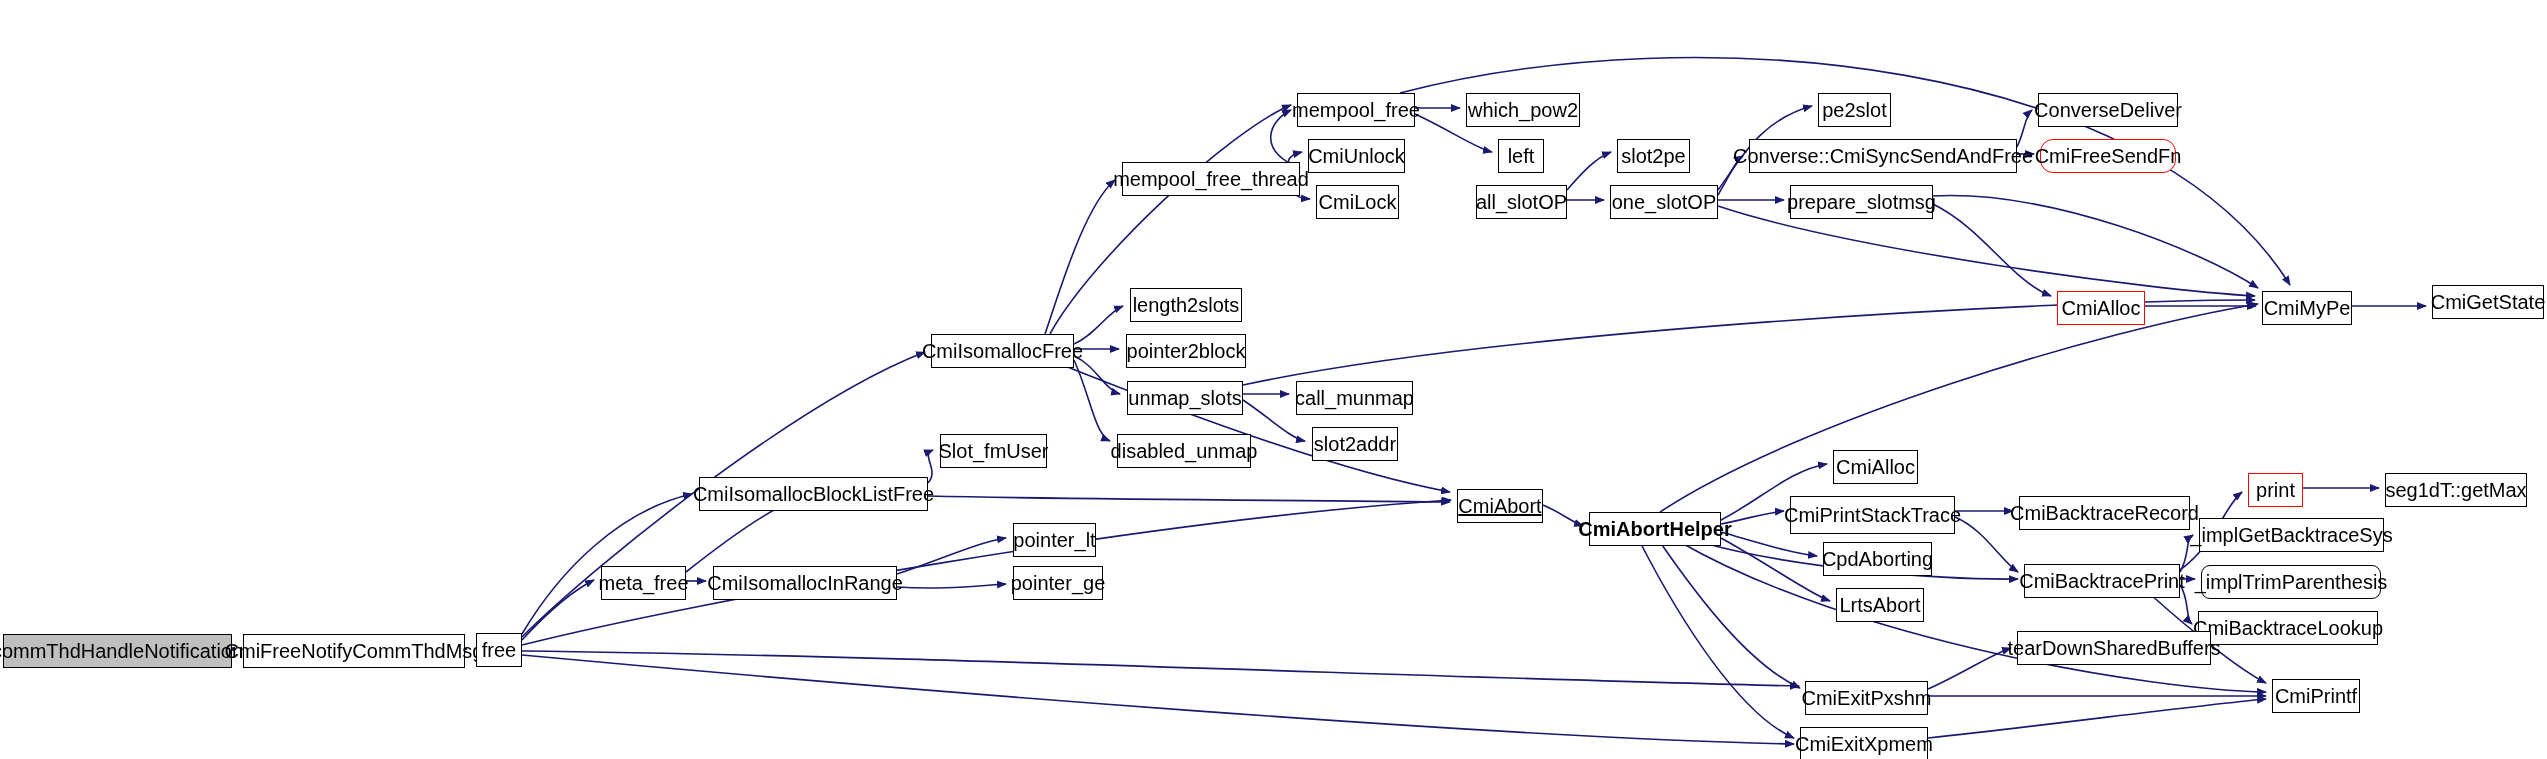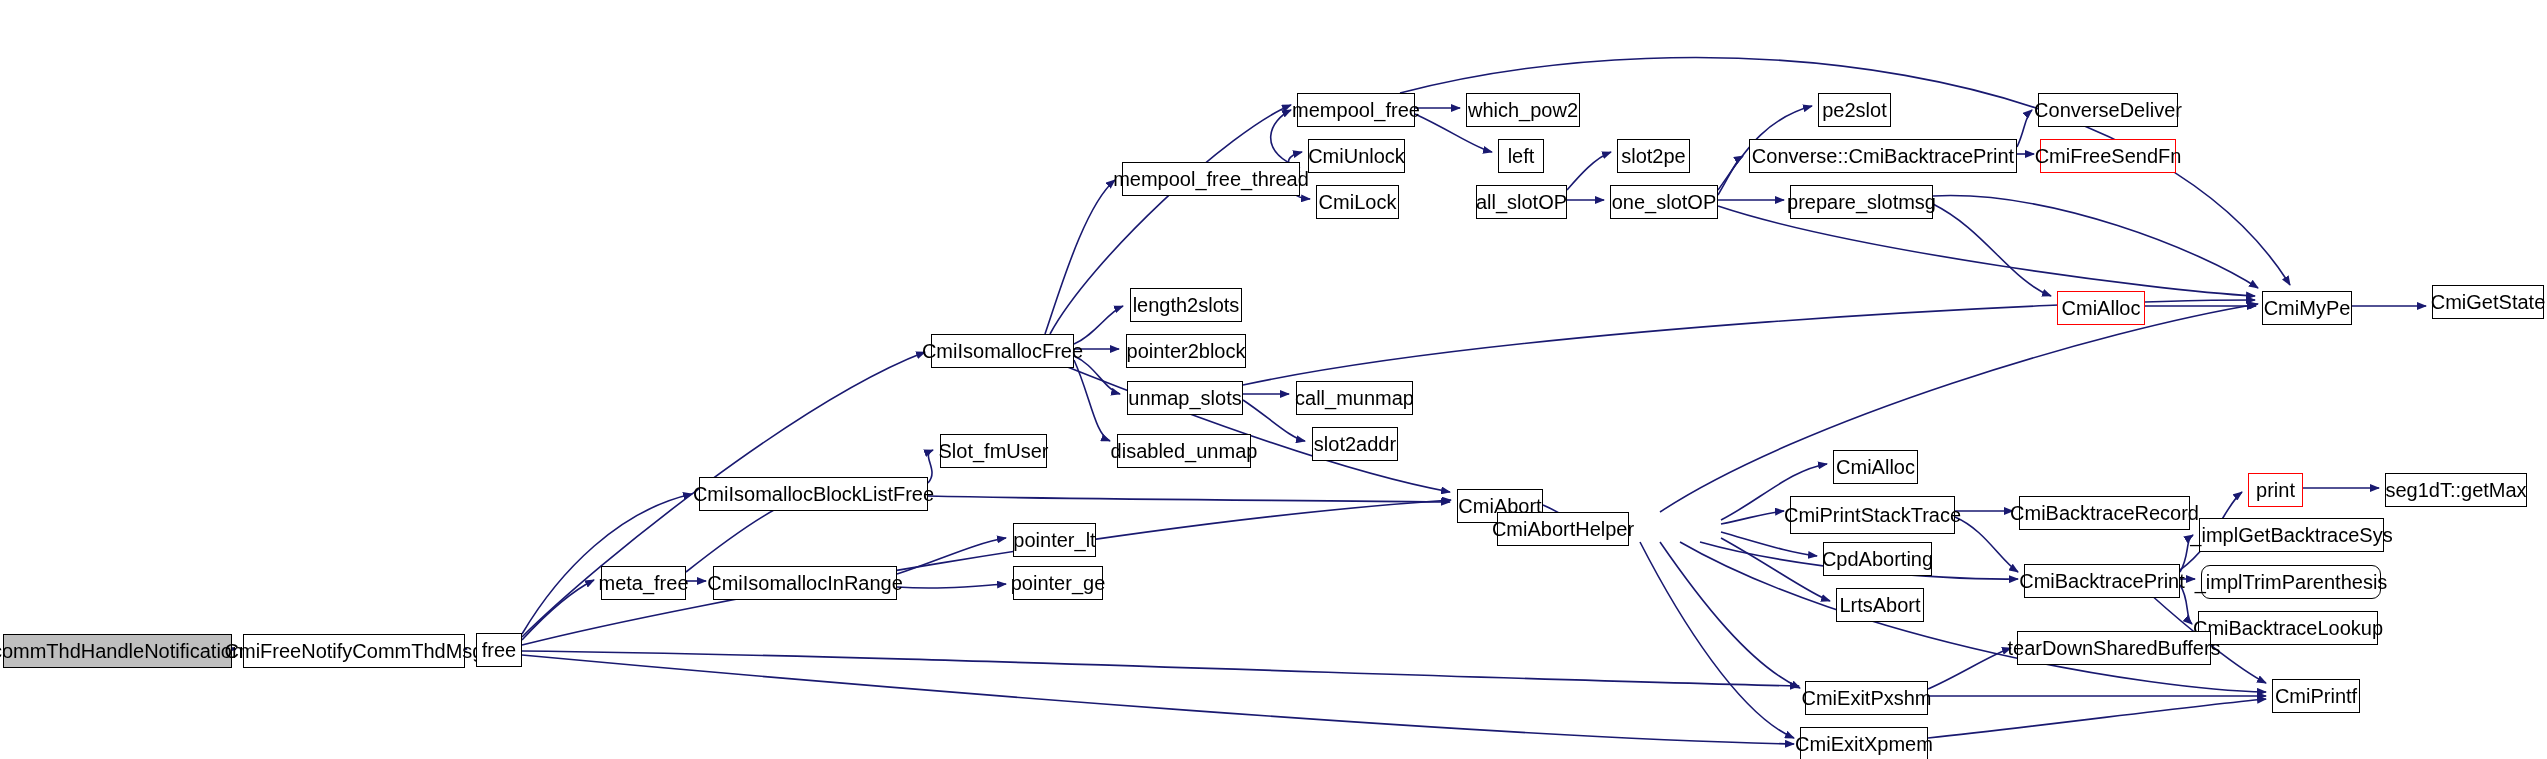--- a/index.html
+++ b/index.html
@@ -171,44 +171,44 @@
       <div class="node" style="left: 1617px; top: 139px; width: 73px; height: 30px;">
         <span>slot2pe</span>
       </div>
       <div class="node" style="left: 1610px; top: 185px; width: 108px; height: 30px;">
         <span>one_slotOP</span>
       </div>
       <div class="node" style="left: 1818px; top: 93px; width: 73px; height: 30px;">
         <span>pe2slot</span>
       </div>
       <div class="node" style="left: 1749px; top: 139px; width: 268px; height: 30px;">
-        <span>Converse::CmiBacktracePrint</span>
+        <span>Converse::CmiSyncSendAndFree</span>
       </div>
       <div class="node" style="left: 1790px; top: 185px; width: 143px; height: 30px;">
         <span>prepare_slotmsg</span>
       </div>
       <div class="node" style="left: 2038px; top: 93px; width: 140px; height: 30px;">
         <span>ConverseDeliver</span>
       </div>
-      <div class="node red" style="left: 2040px; top: 139px; width: 136px; height: 30px;">
+      <div class="node red" style="left: 2040px; top: 139px; width: 136px; height: 30px; border-radius: 13px;">
         <span>CmiFreeSendFn</span>
       </div>
       <div class="node red" style="left: 2057px; top: 291px; width: 88px; height: 30px;">
         <span>CmiAlloc</span>
       </div>
       <div class="node" style="left: 2262px; top: 291px; width: 90px; height: 30px;">
         <span>CmiMyPe</span>
       </div>
       <div class="node" style="left: 2432px; top: 285px; width: 112px; height: 30px;">
         <span>CmiGetState</span>
       </div>
-      <div class="node" style="left: 1457px; top: 489px; width: 86px; height: 30px;">
+      <div class="node" style="left: 1457px; top: 489px; width: 86px; height: 30px; text-decoration: underline;">
         <span>CmiAbort</span>
       </div>
-      <div class="node" style="left: 1497px; top: 512px; width: 132px; height: 30px;">
+      <div class="node" style="left: 1589px; top: 512px; width: 132px; height: 30px; font-weight: bold;">
         <span>CmiAbortHelper</span>
       </div>
       <div class="node" style="left: 1833px; top: 450px; width: 85px; height: 30px;">
         <span>CmiAlloc</span>
       </div>
       <div class="node" style="left: 1790px; top: 496px; width: 165px; height: 38px;">
         <span>CmiPrintStackTrace</span>
       </div>
       <div class="node" style="left: 1823px; top: 542px; width: 109px; height: 30px;">
         <span>CpdAborting</span>

